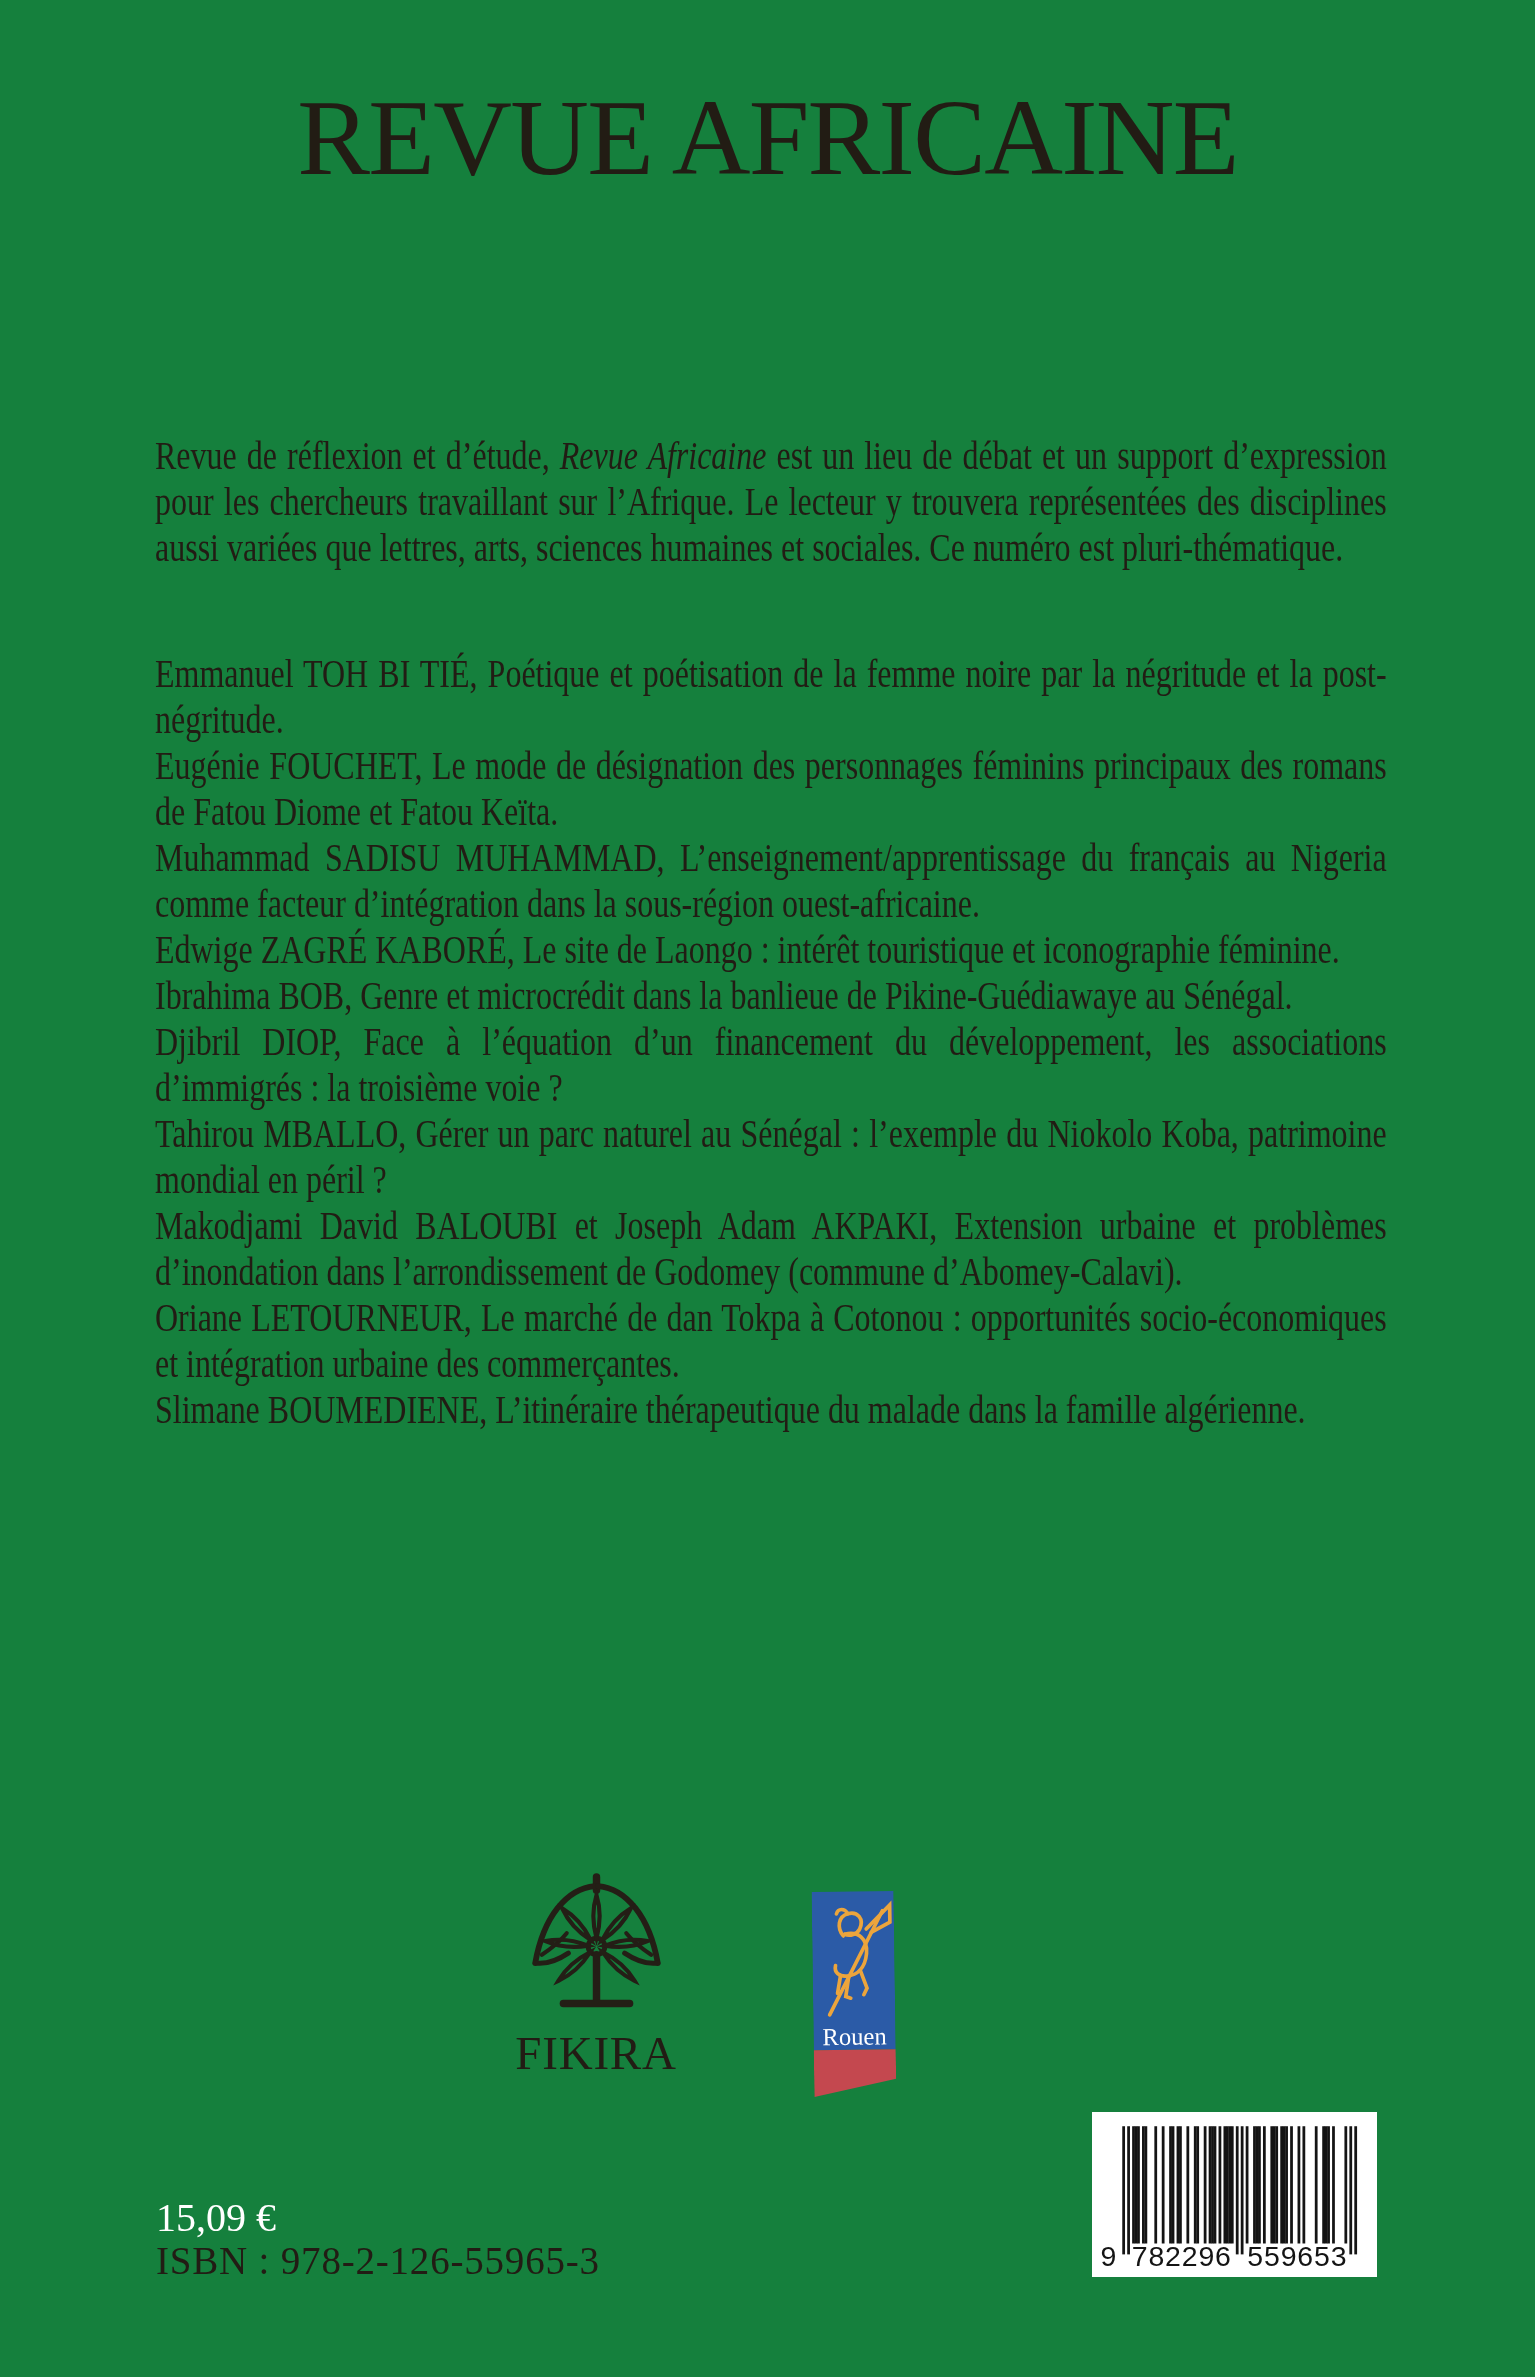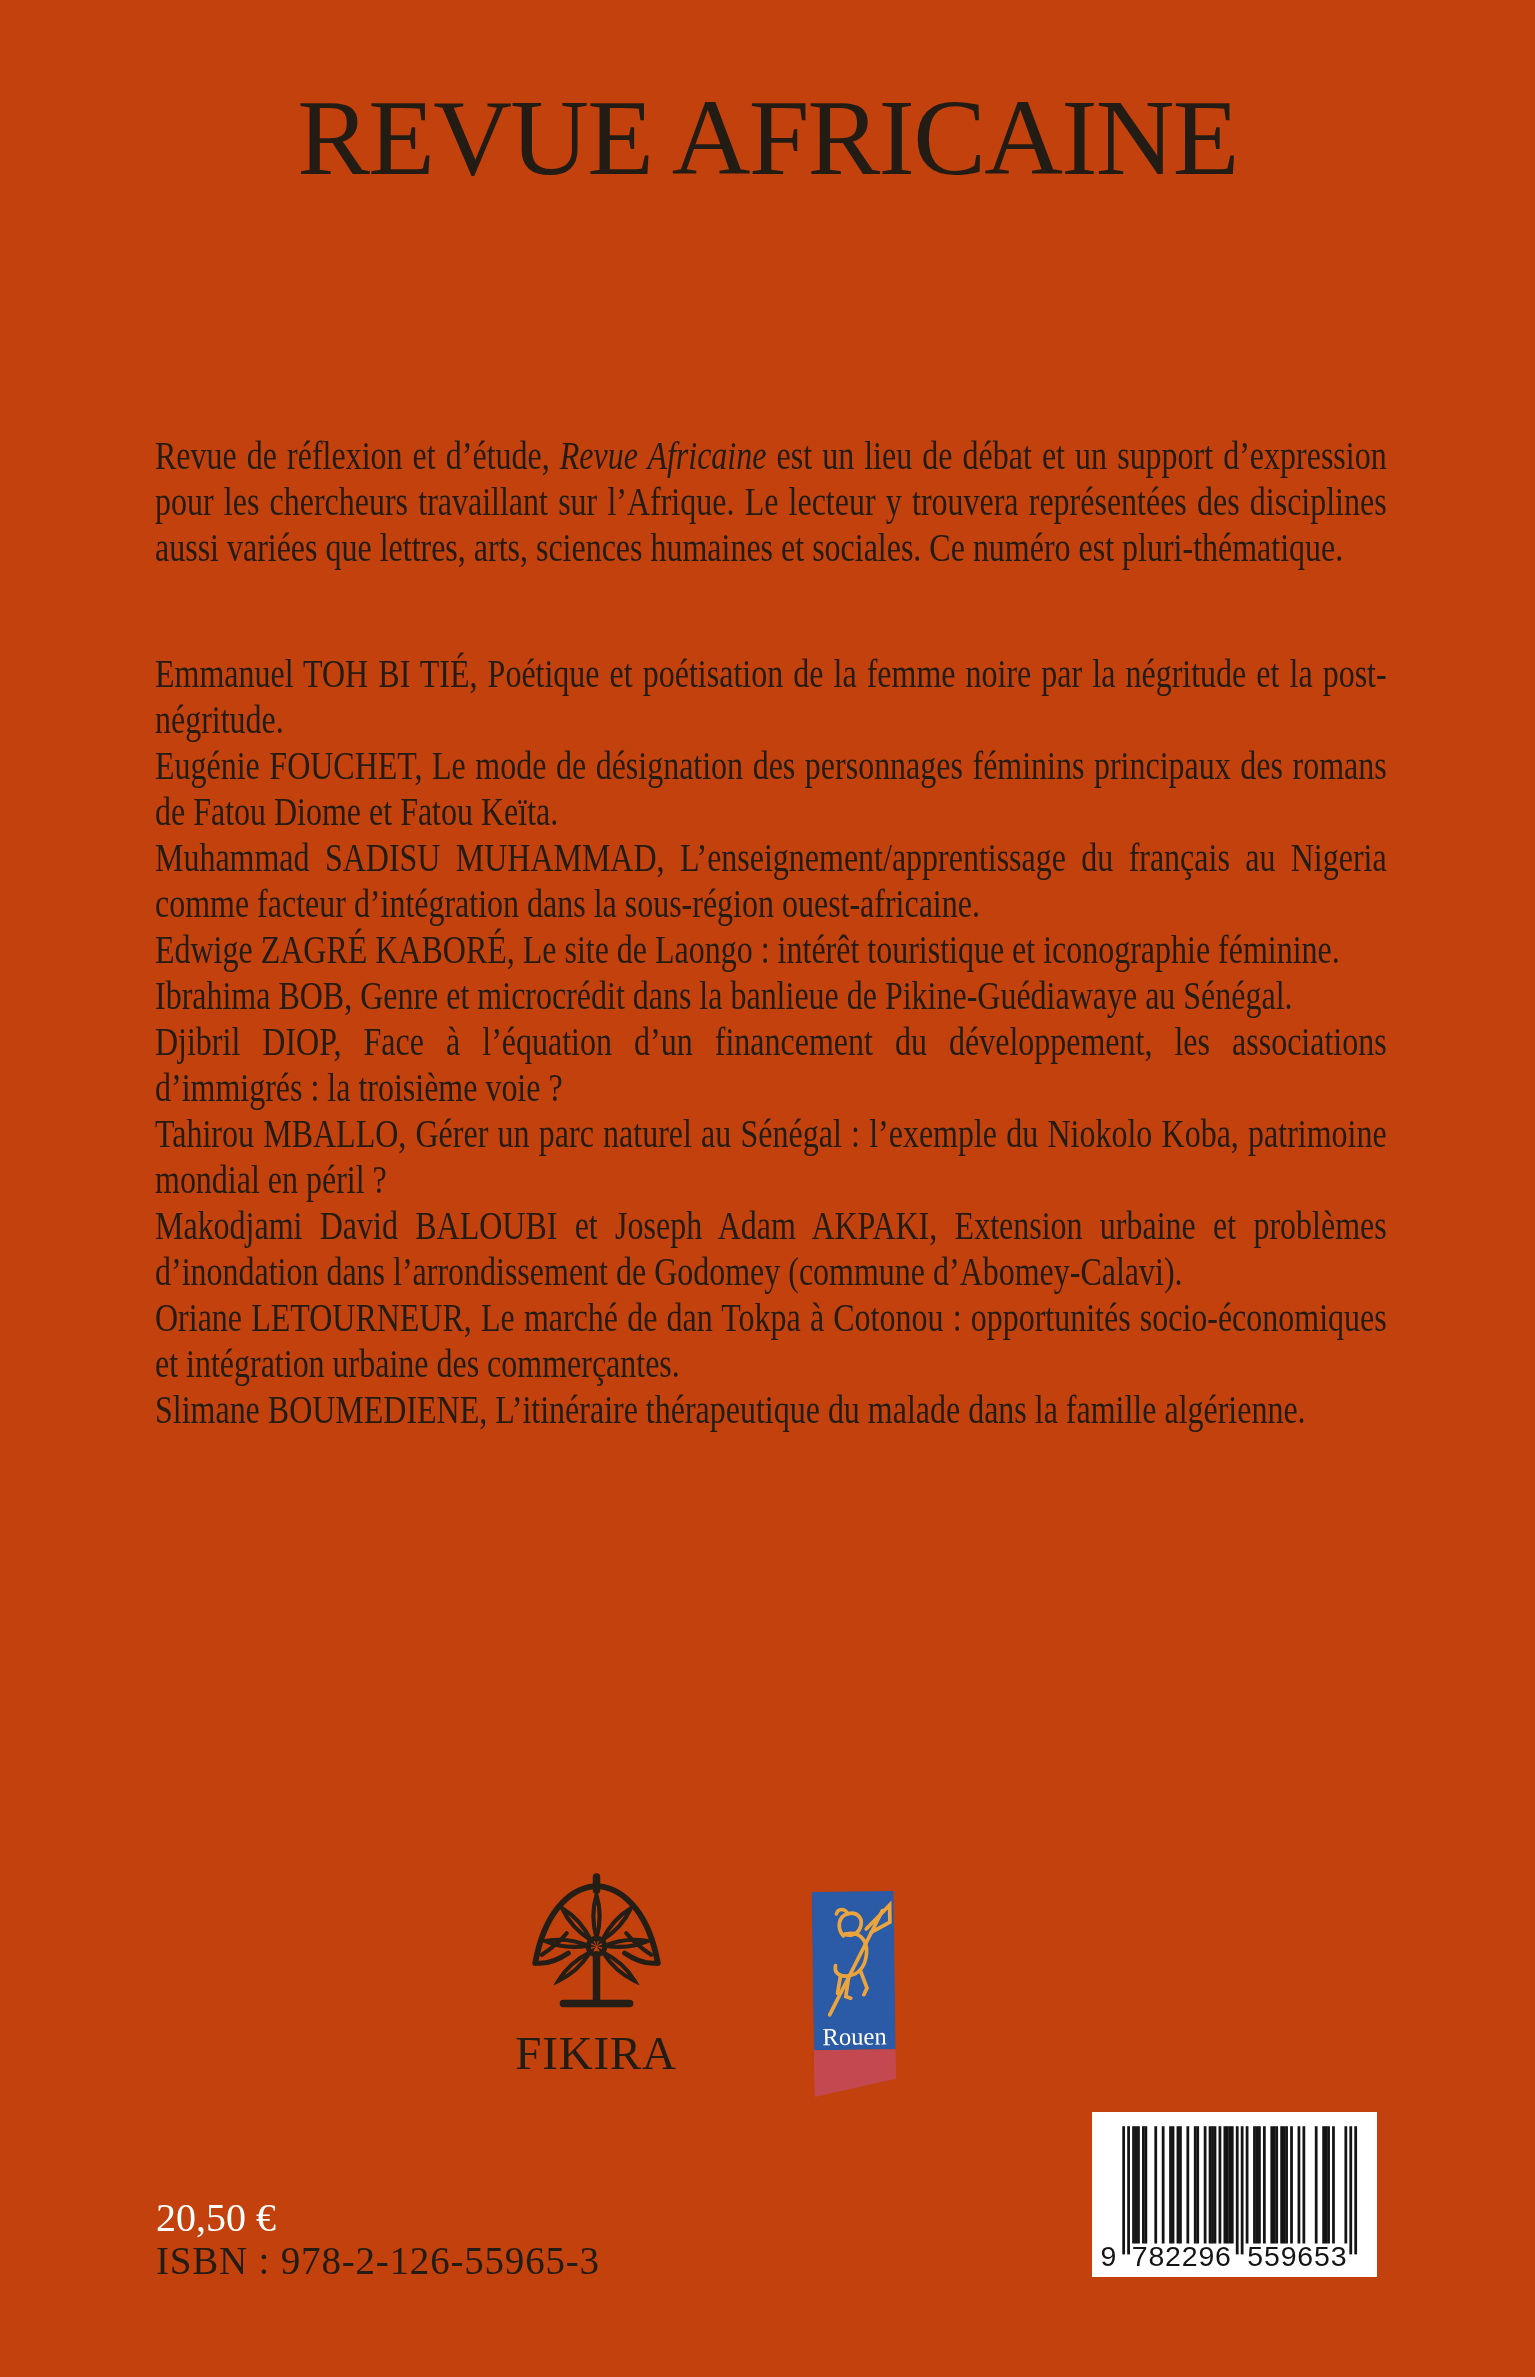--- a/index.html
+++ b/index.html
@@ -85,21 +85,21 @@
   .barcode text {
     font-family: "Liberation Sans", sans-serif;
     font-size: 34px;
     letter-spacing: 1px;
     fill: #141414;
   }
 </style>
 </head>
 <body style="background: rgb(224, 168, 81);">
 
-<div class="page" style="background: #c2410c;">
+<div class="page" style="background: #15803d;">
 
   <div class="journal-title">REVUE AFRICAINE</div>
 
 
   <p class="intro"><span>Revue de réflexion et d’étude, </span><span class="it">Revue Africaine</span><span> est un lieu de débat et un support d’expression pour les chercheurs travaillant sur l’Afrique. Le lecteur y trouvera représentées des disciplines aussi variées que lettres, arts, sciences humaines et sociales. Ce numéro est pluri-thématique.</span></p>
 
   <div class="articles">
     <p class="article"><span>Emmanuel TOH BI TIÉ</span><span>, </span><span>Poétique et poétisation de la femme noire par la négritude et la post-négritude.</span></p>
 
     <p class="article"><span>Eugénie FOUCHET</span><span>, </span><span>Le mode de désignation des personnages féminins principaux des romans de Fatou Diome et Fatou Keïta.</span></p>
@@ -159,21 +159,21 @@
         <path d="M 44,27 C 40,20 32,20 30,27"></path>
         <path d="M 40,52 C 56,48 68,58 66,76 C 64,94 54,102 42,103 C 32,104 26,98 28,90"></path>
         <path d="M 44,103 L 40,128 L 46,130"></path>
         <path d="M 58,96 L 66,118 L 62,126"></path>
         <path d="M 34,102 L 30,124"></path>
       </g>
       <text x="50" y="187" text-anchor="middle" font-size="30" font-family="Liberation Serif, serif" fill="#FFFFFF">Rouen</text>
     </svg>
   </div>
 
-  <div class="price">20,50 €</div>
+  <div class="price">15,09 €</div>
 
   <div class="isbn">ISBN : 978-2-126-55965-3</div>
 
   <div class="barcode">
     <svg width="285" height="165" viewBox="0 0 340 197">
       <g id="barcode-bars" fill="#141414">
           <rect x="36.00" y="17" width="3.30" height="153"></rect>
           <rect x="41.89" y="17" width="3.30" height="153"></rect>
           <rect x="47.79" y="17" width="3.30" height="140"></rect>
           <rect x="50.74" y="17" width="3.30" height="140"></rect>

